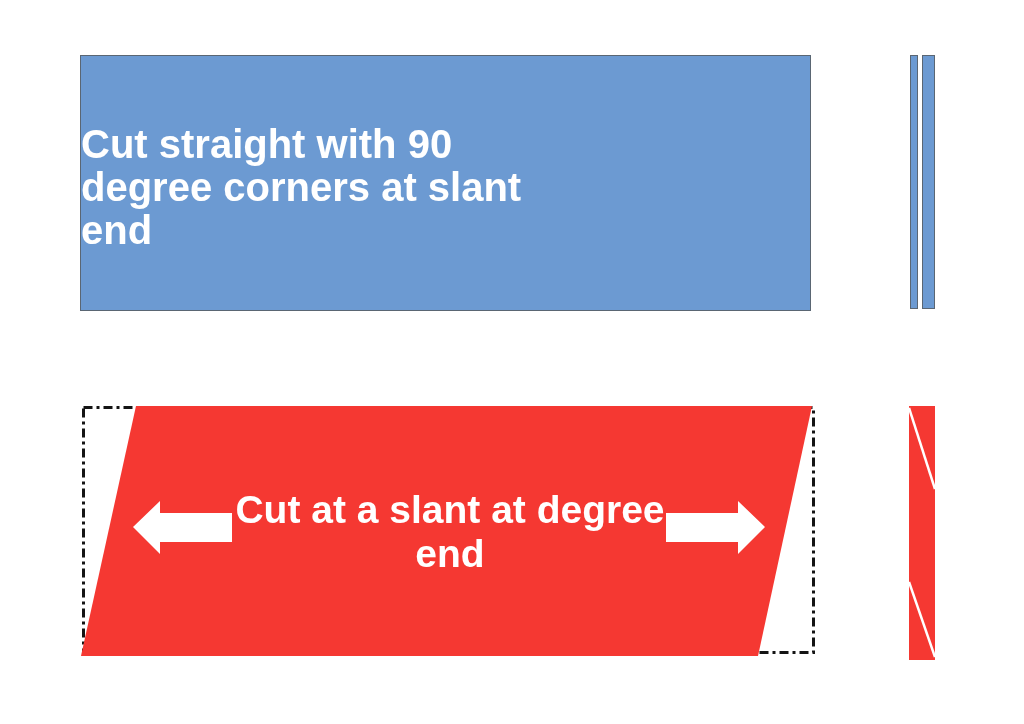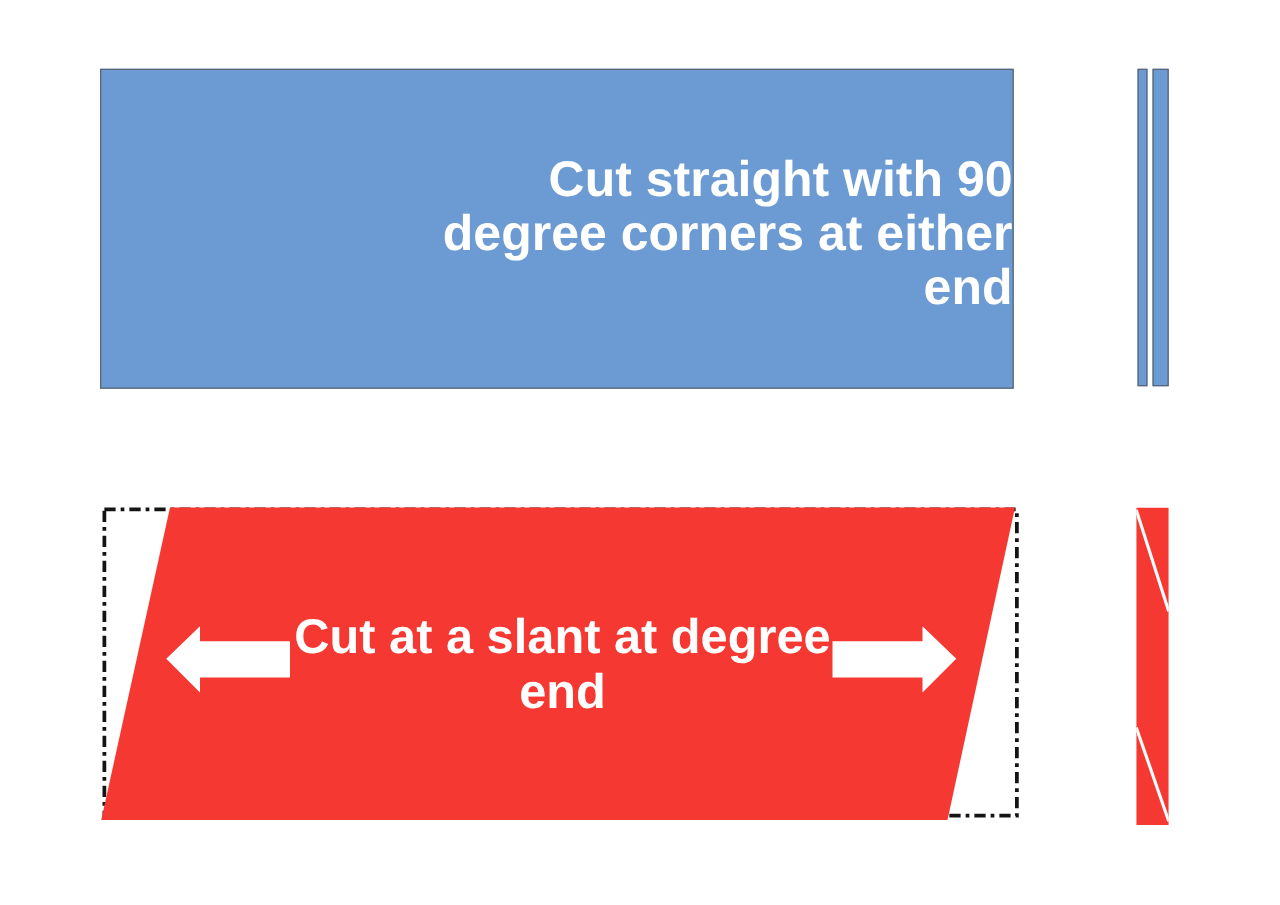--- a/index.html
+++ b/index.html
@@ -13,21 +13,21 @@
   }
   
   .straight-rect {
     position: absolute;
     left: 80px; top: 55px;
     width: 731px; height: 256px;
     background: var(--blue-fill, #6C9AD2);
     border: 1px solid var(--blue-border, #5A6673);
     box-sizing: border-box;
     display: flex; flex-direction: column;
-    justify-content: center; align-items: flex-end;
+    justify-content: center; align-items: flex-start;
     padding-top: 8px;
   }
   .label-line {
     color: var(--label, #ffffff);
     font-weight: bold;
     text-align: center;
     white-space: nowrap;
   }
   .straight-rect .label-line { font-size: 40px; line-height: 43px; }
   
@@ -63,21 +63,21 @@
   .arrow-shape { fill: var(--arrow, #ffffff); }
   .cut-line    { stroke: var(--arrow, #ffffff); }
 </style>
 </head>
 <body>
 
 <div class="canvas">
 
   <div class="straight-rect">
     <div class="label-line">Cut straight with 90</div>
-    <div class="label-line">degree corners at either</div>
+    <div class="label-line">degree corners at slant</div>
     <div class="label-line">end</div>
   </div>
 
   <div class="blue-strip">
     <div class="blue-bar bar-thin"></div>
     <div class="bar-gap"></div>
     <div class="blue-bar bar-wide"></div>
   </div>
 
   <svg class="slant-svg" width="750" height="270" viewBox="0 0 750 270">

